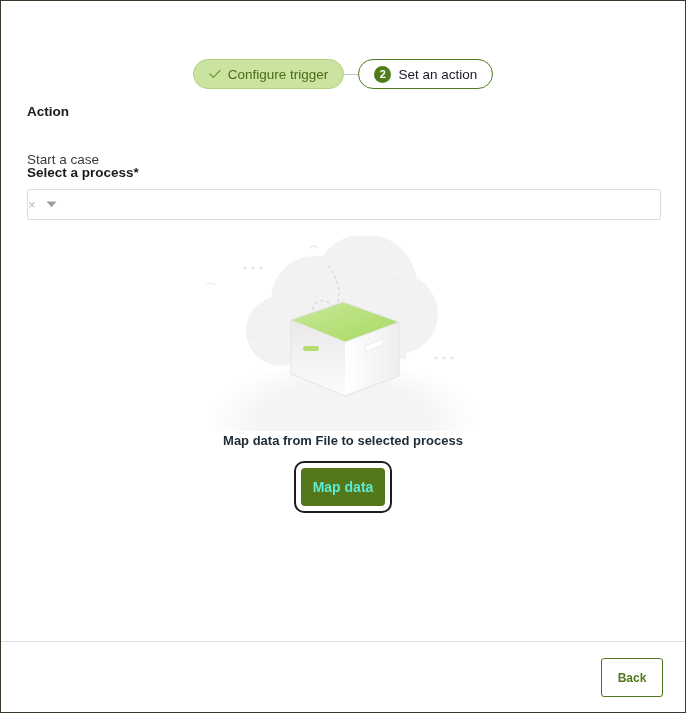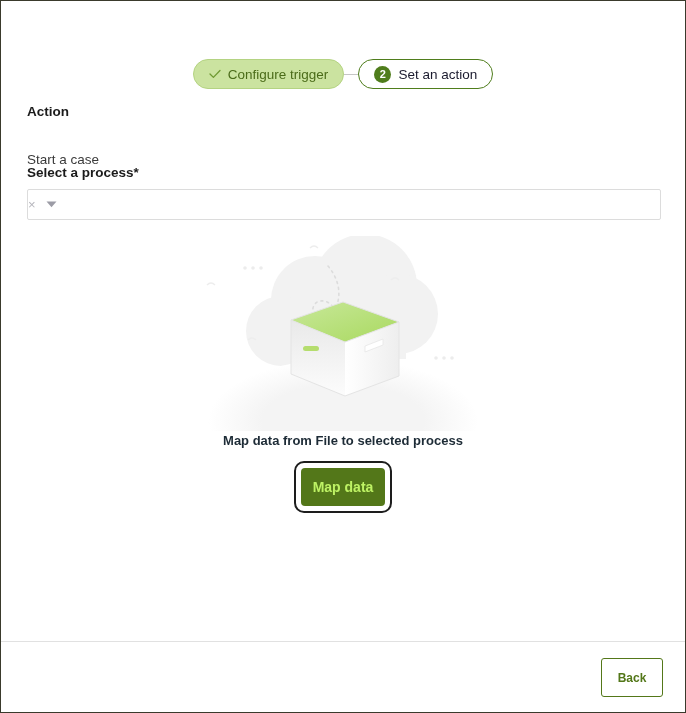--- a/index.html
+++ b/index.html
@@ -210,21 +210,21 @@
   .map-btn-focus {
     margin-top: 13px;
     padding: 5px;
     border: 2px solid #1d1d1d;
     border-radius: 10px;
     background: #ffffff;
     display: inline-block;
   }
   .map-btn {
     background: #537719;
-    color: #bef264;
+    color: #5eead4;
     font-size: 14px;
     font-weight: bold;
     border: none;
     border-radius: 4px;
     padding: 11px 12px;
     cursor: pointer;
     font-family: "Liberation Sans", sans-serif;
   }
 
   

